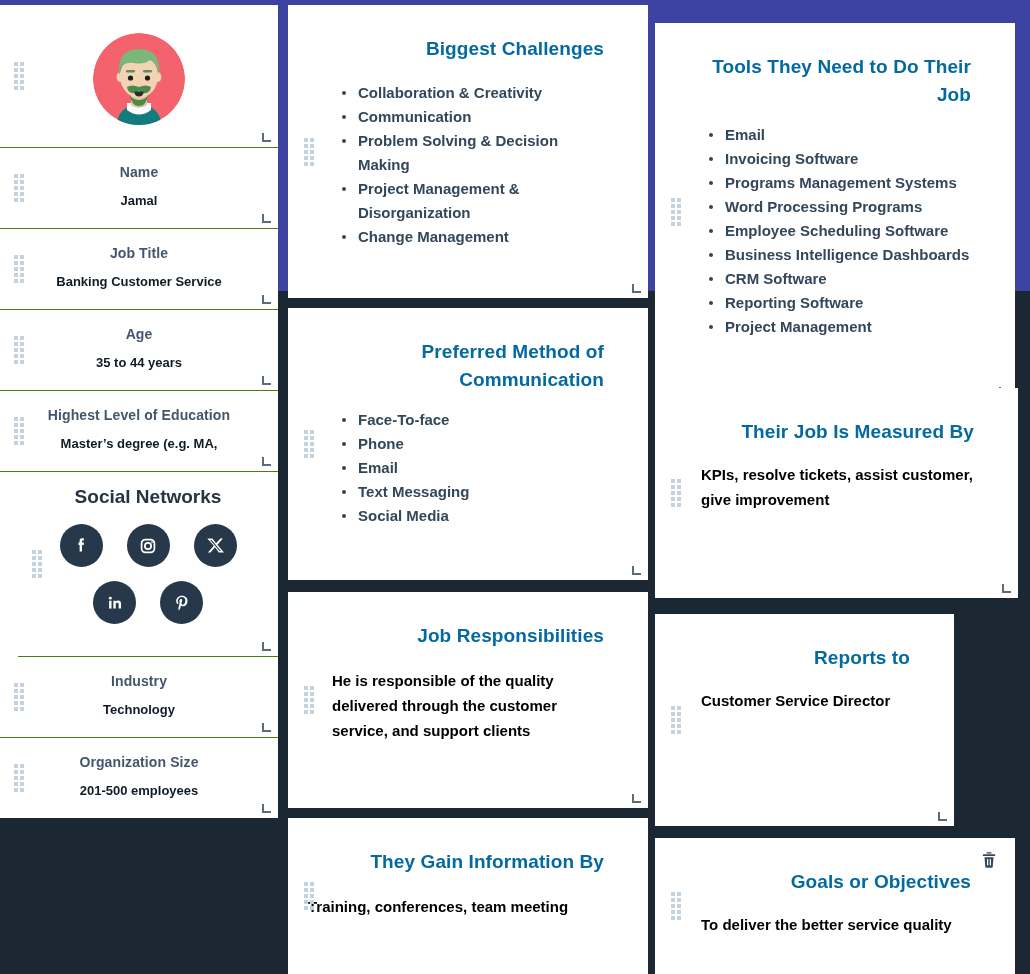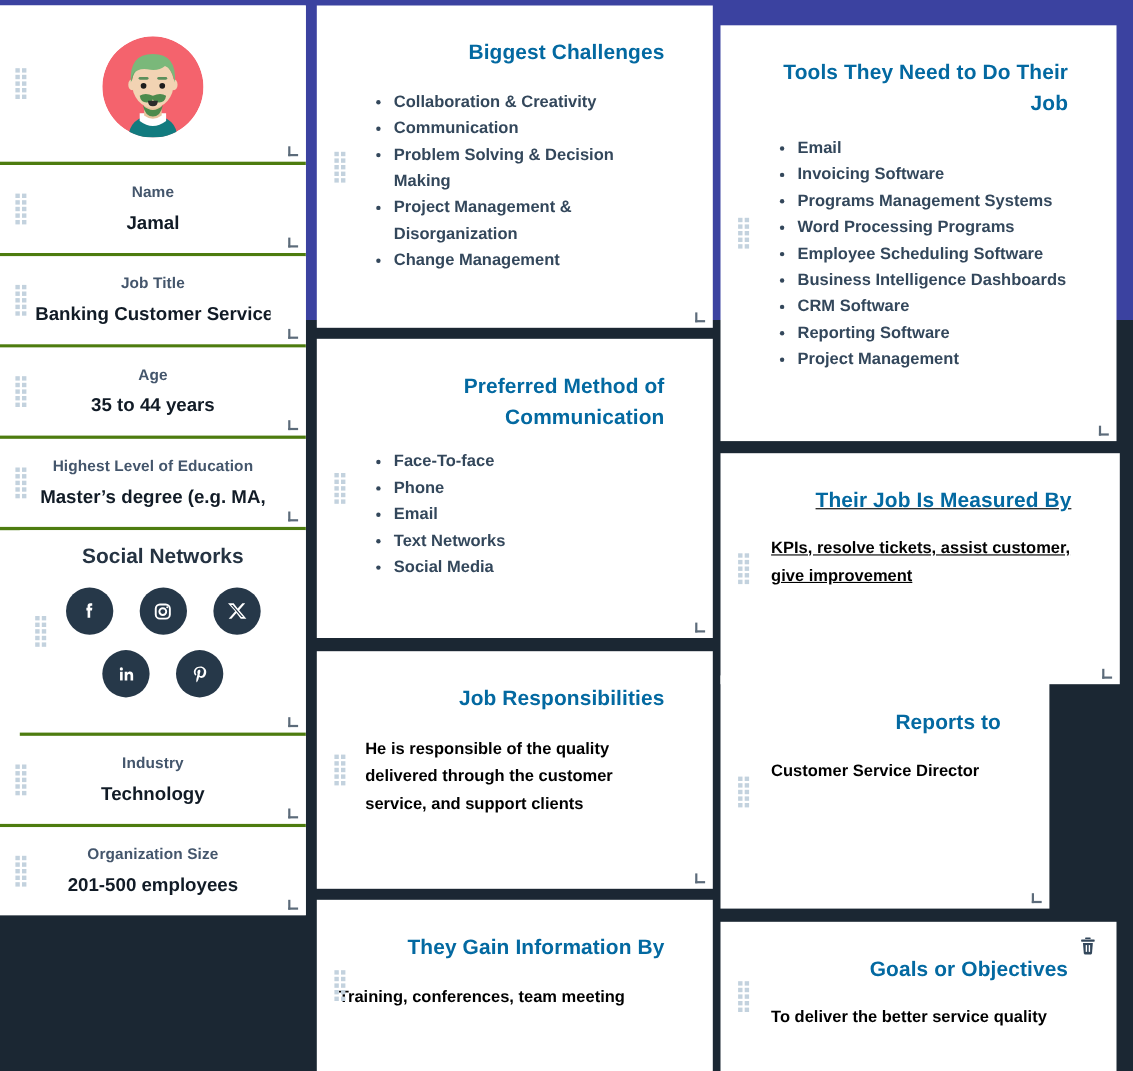--- a/index.html
+++ b/index.html
@@ -40,35 +40,35 @@
   
   #sidebar {
     position: absolute;
     left: 0; top: 5px;
     width: 278px;
     background: #ffffff;
   }
   .side-card {
     position: relative;
     background: #ffffff;
-    border-bottom: 3px solid #4d7c0f;
+    border-bottom: 1px solid #4d7c0f;
     padding: 14px 32px 14px 32px;
     text-align: center;
   }
   .side-card:last-child { border-bottom: none; }
 
   .side-label {
     font-size: 14px;
     font-weight: bold;
     color: #44566c;
     letter-spacing: .1px;
     line-height: 20px;
   }
   .side-value {
-    font-size: 17px;
+    font-size: 13px;
     font-weight: bold;
     color: #111b26;
     line-height: 26px;
     margin-top: 6px;
     white-space: nowrap;
     overflow: hidden;
   }
 
   
   #avatar-card { padding: 16px 32px 18px; }
@@ -147,21 +147,21 @@
     line-height: 25px;
   }
 
   
   #card-challenges   { left: 288px; top: 5px;   width: 360px; height: 293px; }
   #card-preferred    { left: 288px; top: 308px; width: 360px; height: 272px; }
   #card-responsib    { left: 288px; top: 592px; width: 360px; height: 216px; }
   #card-gain         { left: 288px; top: 818px; width: 360px; height: 156px; padding-left: 20px; }
 
   #card-tools        { left: 655px; top: 5px;   width: 360px; height: 378px; margin-top: 18px; }
-  #card-measured     { left: 655px; top: 412px; width: 363px; height: 210px; text-decoration: underline; }
+  #card-measured     { left: 655px; top: 388px; width: 363px; height: 210px; }
   #card-reports      { left: 655px; top: 614px; width: 299px; height: 212px; }
   #card-goals        { left: 655px; top: 838px; width: 360px; height: 136px; }
 
   #card-tools h2, #card-preferred h2 { margin-bottom: 14px; }
   #card-measured, #card-reports, #card-goals { padding-left: 46px; }
   #card-measured h2, #card-reports h2, #card-goals h2 { margin-bottom: 16px; }
 
   
   .drag-handle {
     position: absolute;
@@ -457,21 +457,21 @@
         <i></i>
         <i></i>
         <i></i>
         <i></i>
     </div>
     <h2>Preferred Method of Communication</h2>
     <ul>
       <li>Face-To-face</li>
       <li>Phone</li>
       <li>Email</li>
-      <li>Text Networks</li>
+      <li>Text Messaging</li>
       <li>Social Media</li>
     </ul>
     <div class="resize-handle"></div>
   </div>
 
   <div class="card" id="card-responsib">
     <div class="drag-handle">
       <i></i>
         <i></i>
         <i></i>

